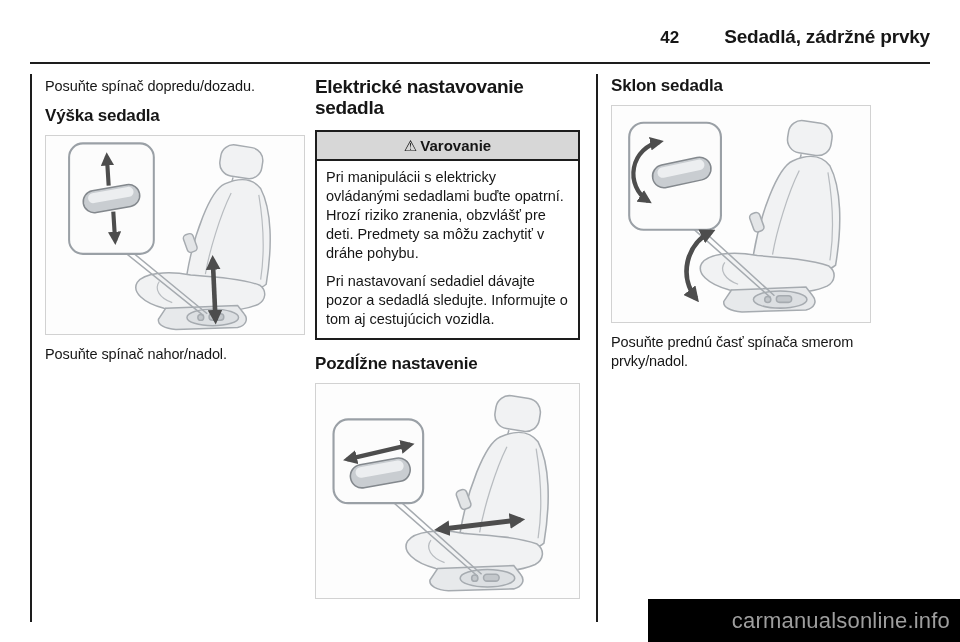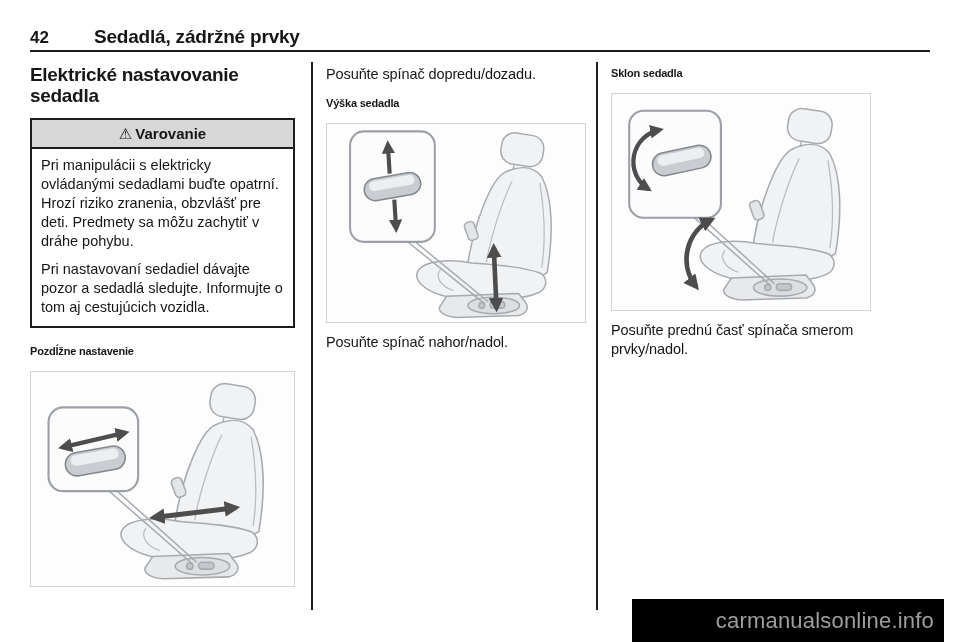--- a/index.html
+++ b/index.html
@@ -8,24 +8,25 @@
     font-family: "Liberation Sans", sans-serif;
     background: #ffffff;
     color: #161616;
     position: relative;
     overflow: hidden;
   }
   
   .page-header {
     margin: 0 30px;
     padding-top: 26px;
-    padding-bottom: 2px;
+    padding-bottom: 14px;
     border-bottom: 2px solid #1d1d1d;
     display: flex;
     align-items: baseline;
+    justify-content: flex-end;
   }
   .page-number { font-size: 17px; font-weight: 700; width: 64px; }
   .chapter-title { font-size: 19px; font-weight: 700; letter-spacing: -0.2px; }
 
   
   .columns {
     display: flex;
     margin: 10px 30px 0 30px;
     align-items: stretch;
     min-height: 548px;
@@ -39,21 +40,21 @@
     padding-right: 10px;
   }
   h1.sec {
     font-size: 19px;
     font-weight: 700;
     line-height: 21px;
     letter-spacing: -0.3px;
     margin-top: 2px;
   }
   h2.sub {
-    font-size: 11px;
+    font-size: 17px;
     font-weight: 700;
     letter-spacing: -0.2px;
     margin-top: 14px;
   }
   .col-2 h2.sub { margin-top: 10px; }
   .col-3 h2.sub { margin-top: 2px; }
   p.body-text { margin-top: 10px; letter-spacing: -0.1px; }
   .col-2 p.first { margin-top: 3px; }
 
   
@@ -82,21 +83,21 @@
   .figure {
     margin-top: 10px;
     border: 1px solid #d2d2d2;
     background: #fdfdfd;
   }
   .figure svg { display: block; width: 100%; }
 
   
   .watermark {
     position: absolute;
-    right: 16px;
+    right: 0;
     bottom: 0;
     width: 312px;
     height: 43px;
     background: #000000;
     color: #9e9e9e;
     font-size: 22px;
     line-height: 43px;
     text-align: right;
     padding-right: 10px;
     letter-spacing: 0.2px;
@@ -139,67 +140,67 @@
   </defs>
 </svg>
 
 <div class="page-header">
   <span class="page-number">42</span>
   <span class="chapter-title">Sedadlá, zádržné prvky</span>
 </div>
 
 <div class="columns">
 
-  <div class="col col-1">
-    <h1 class="sec">Elektrické nastavovanie sedadla</h1>
-
-    <div class="warning-box">
-      <div class="warning-head">
-        <span class="tri">⚠</span><span>Varovanie</span>
-      </div>
-      <div class="warning-body">
-        <p>Pri manipulácii s elektricky ovládanými sedadlami buďte opatrní. Hrozí riziko zranenia, obzvlášť pre deti. Predmety sa môžu zachytiť v dráhe pohybu.</p>
-        <p>Pri nastavovaní sedadiel dávajte pozor a sedadlá sledujte. Informujte o tom aj cestujúcich vozidla.</p>
-      </div>
-    </div>
-
-    <h2 class="sub">Pozdĺžne nastavenie</h2>
-
-    <div class="figure">
-      <svg viewBox="0 0 270 215" height="214" preserveAspectRatio="xMidYMid meet">
-        <use href="#seatShape"></use>
-        <path d="M78,118 L166,195 M84,116 L170,193" stroke="#a6abb0" stroke-width="1.6" fill="none"></path>
-        <rect x="18" y="34" width="92" height="86" rx="15" fill="#fcfcfc" stroke="#9aa0a6" stroke-width="2.2"></rect>
-        <use href="#pillShape" transform="translate(66,89) rotate(-10)"></use>
-        <line x1="32" y1="75" x2="97" y2="60" stroke="#4d4d4d" stroke-width="4.5" marker-start="url(#ah)" marker-end="url(#ah)"></line>
-        <line x1="126" y1="147" x2="210" y2="137" stroke="#4d4d4d" stroke-width="5" marker-start="url(#ah)" marker-end="url(#ah)"></line>
-      </svg>
-    </div>
-  </div>
-
   <div class="col col-2">
     <p class="body-text first">Posuňte spínač dopredu/dozadu.</p>
 
     <h2 class="sub">Výška sedadla</h2>
 
     <div class="figure">
       <svg viewBox="0 0 270 215" height="198" preserveAspectRatio="xMidYMid meet">
         <use href="#seatShape"></use>
         <path d="M80,126 L166,195 M86,124 L170,193" stroke="#a6abb0" stroke-width="1.6" fill="none"></path>
         <rect x="20" y="8" width="92" height="120" rx="15" fill="#fcfcfc" stroke="#9aa0a6" stroke-width="2.2"></rect>
         <use href="#pillShape" transform="translate(66,68) rotate(-10)"></use>
         <line x1="63" y1="54" x2="61" y2="22" stroke="#4d4d4d" stroke-width="4.5" marker-end="url(#ah)"></line>
         <line x1="68" y1="82" x2="70" y2="114" stroke="#4d4d4d" stroke-width="4.5" marker-end="url(#ah)"></line>
         <line x1="176" y1="134" x2="179" y2="200" stroke="#4d4d4d" stroke-width="5" marker-start="url(#ah)" marker-end="url(#ah)"></line>
       </svg>
     </div>
 
     <p class="body-text">Posuňte spínač nahor/nadol.</p>
   </div>
 
+  <div class="col col-1">
+    <h1 class="sec">Elektrické nastavovanie sedadla</h1>
+
+    <div class="warning-box">
+      <div class="warning-head">
+        <span class="tri">⚠</span><span>Varovanie</span>
+      </div>
+      <div class="warning-body">
+        <p>Pri manipulácii s elektricky ovládanými sedadlami buďte opatrní. Hrozí riziko zranenia, obzvlášť pre deti. Predmety sa môžu zachytiť v dráhe pohybu.</p>
+        <p>Pri nastavovaní sedadiel dávajte pozor a sedadlá sledujte. Informujte o tom aj cestujúcich vozidla.</p>
+      </div>
+    </div>
+
+    <h2 class="sub">Pozdĺžne nastavenie</h2>
+
+    <div class="figure">
+      <svg viewBox="0 0 270 215" height="214" preserveAspectRatio="xMidYMid meet">
+        <use href="#seatShape"></use>
+        <path d="M78,118 L166,195 M84,116 L170,193" stroke="#a6abb0" stroke-width="1.6" fill="none"></path>
+        <rect x="18" y="34" width="92" height="86" rx="15" fill="#fcfcfc" stroke="#9aa0a6" stroke-width="2.2"></rect>
+        <use href="#pillShape" transform="translate(66,89) rotate(-10)"></use>
+        <line x1="32" y1="75" x2="97" y2="60" stroke="#4d4d4d" stroke-width="4.5" marker-start="url(#ah)" marker-end="url(#ah)"></line>
+        <line x1="126" y1="147" x2="210" y2="137" stroke="#4d4d4d" stroke-width="5" marker-start="url(#ah)" marker-end="url(#ah)"></line>
+      </svg>
+    </div>
+  </div>
+
   <div class="col col-3">
     <h2 class="sub">Sklon sedadla</h2>
 
     <div class="figure">
       <svg viewBox="0 0 270 215" height="216" preserveAspectRatio="xMidYMid meet">
         <use href="#seatShape"></use>
         <path d="M84,122 L166,195 M90,120 L170,193" stroke="#a6abb0" stroke-width="1.6" fill="none"></path>
         <rect x="18" y="12" width="96" height="112" rx="15" fill="#fcfcfc" stroke="#9aa0a6" stroke-width="2.2"></rect>
         <use href="#pillShape" transform="translate(73,64) rotate(-12)"></use>
         <path d="M50,32 A 34,34 0 0 0 38,94" fill="none" stroke="#4d4d4d" stroke-width="4.5" marker-start="url(#ah)" marker-end="url(#ah)"></path>

